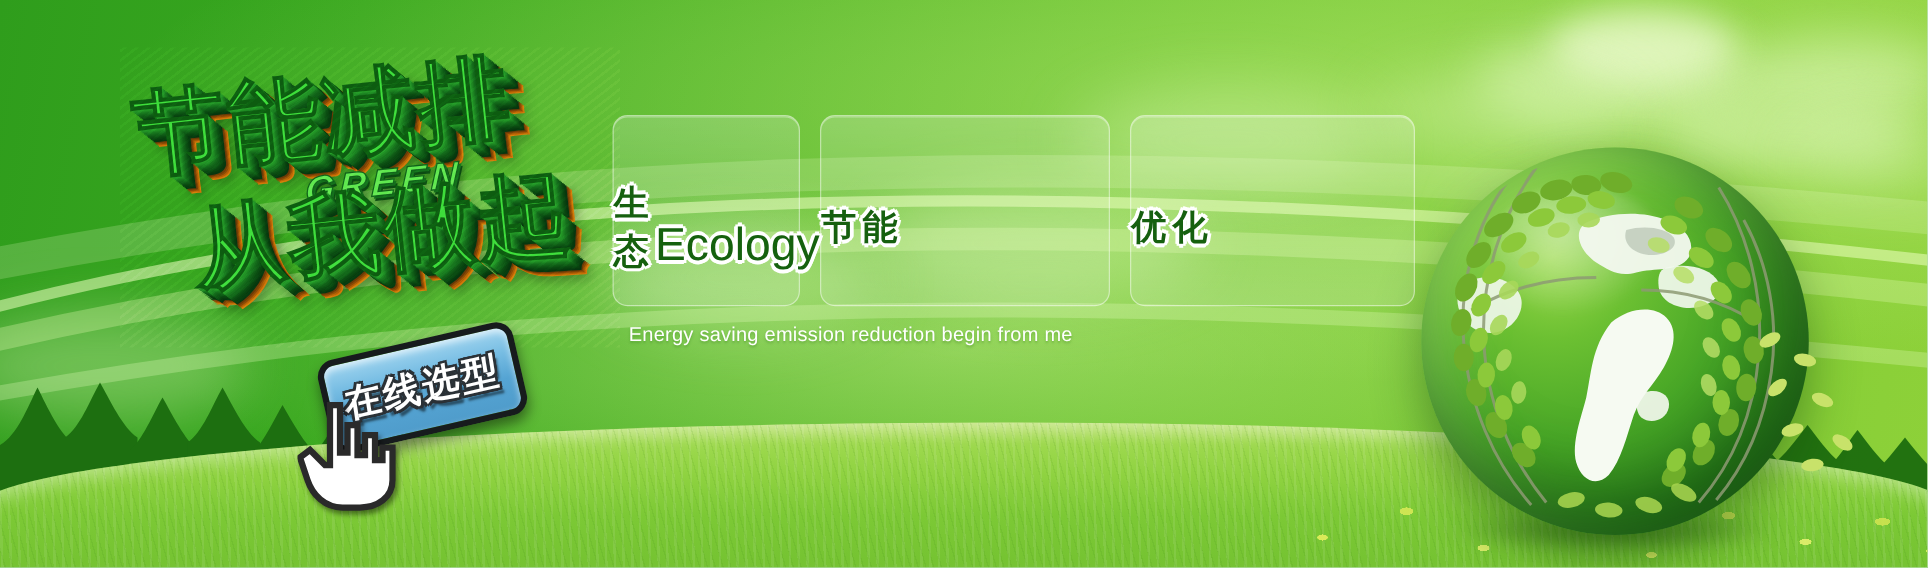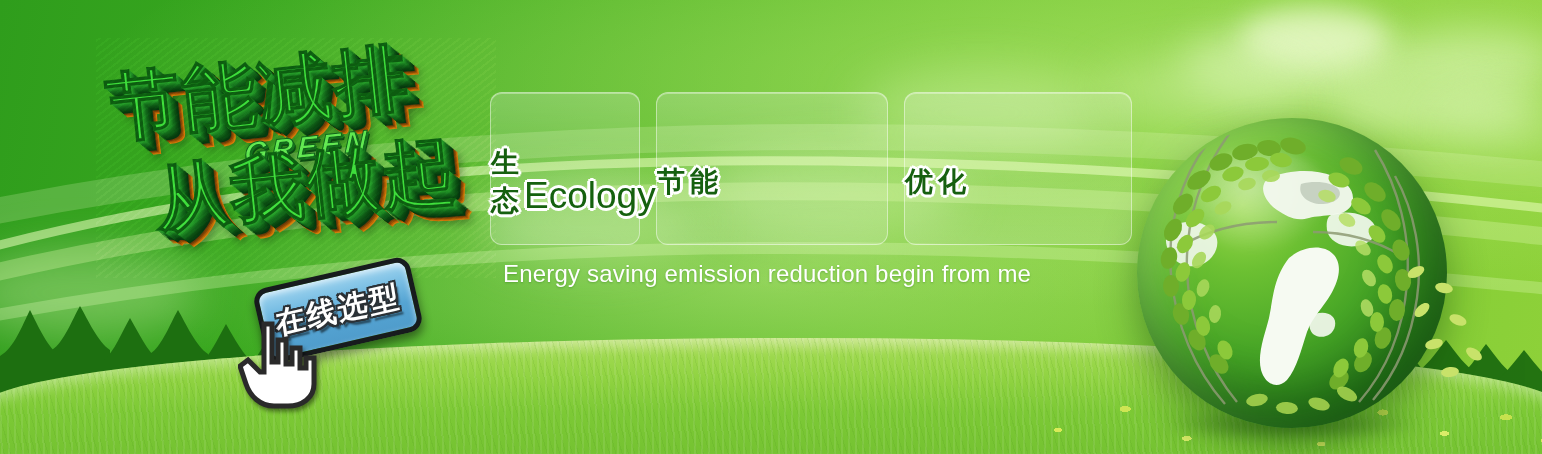--- a/index.html
+++ b/index.html
@@ -167,21 +167,21 @@
     font-size:37px;color:#15610e;letter-spacing:0px;
     text-shadow:
       -2px 0 #fff, 2px 0 #fff, 0 -2px #fff, 0 2px #fff,
       -2px -2px #fff, 2px -2px #fff, -2px 2px #fff, 2px 2px #fff,
       -3px 0 #fff, 3px 0 #fff, 0 -3px #fff, 0 3px #fff;
   }
 
   
   .tagline{
     position:absolute;left:503px;top:260px;
-    font-size:24px;color:#ffffff;letter-spacing:.2px;
+    font-size:16px;color:#ffffff;letter-spacing:.2px;
     text-shadow:0 1px 2px rgba(40,110,20,.35);
     text-align:right;
   }
 
   
   .globe-wrap{position:absolute;left:1137px;top:118px;width:310px;height:310px;}
   .globe{
     position:absolute;inset:0;border-radius:50%;
     background:
       radial-gradient(circle at 34% 28%, #9ada4a 0%, #6cc032 22%, #49a827 48%, #2f8a1d 74%, #1d6614 100%);

